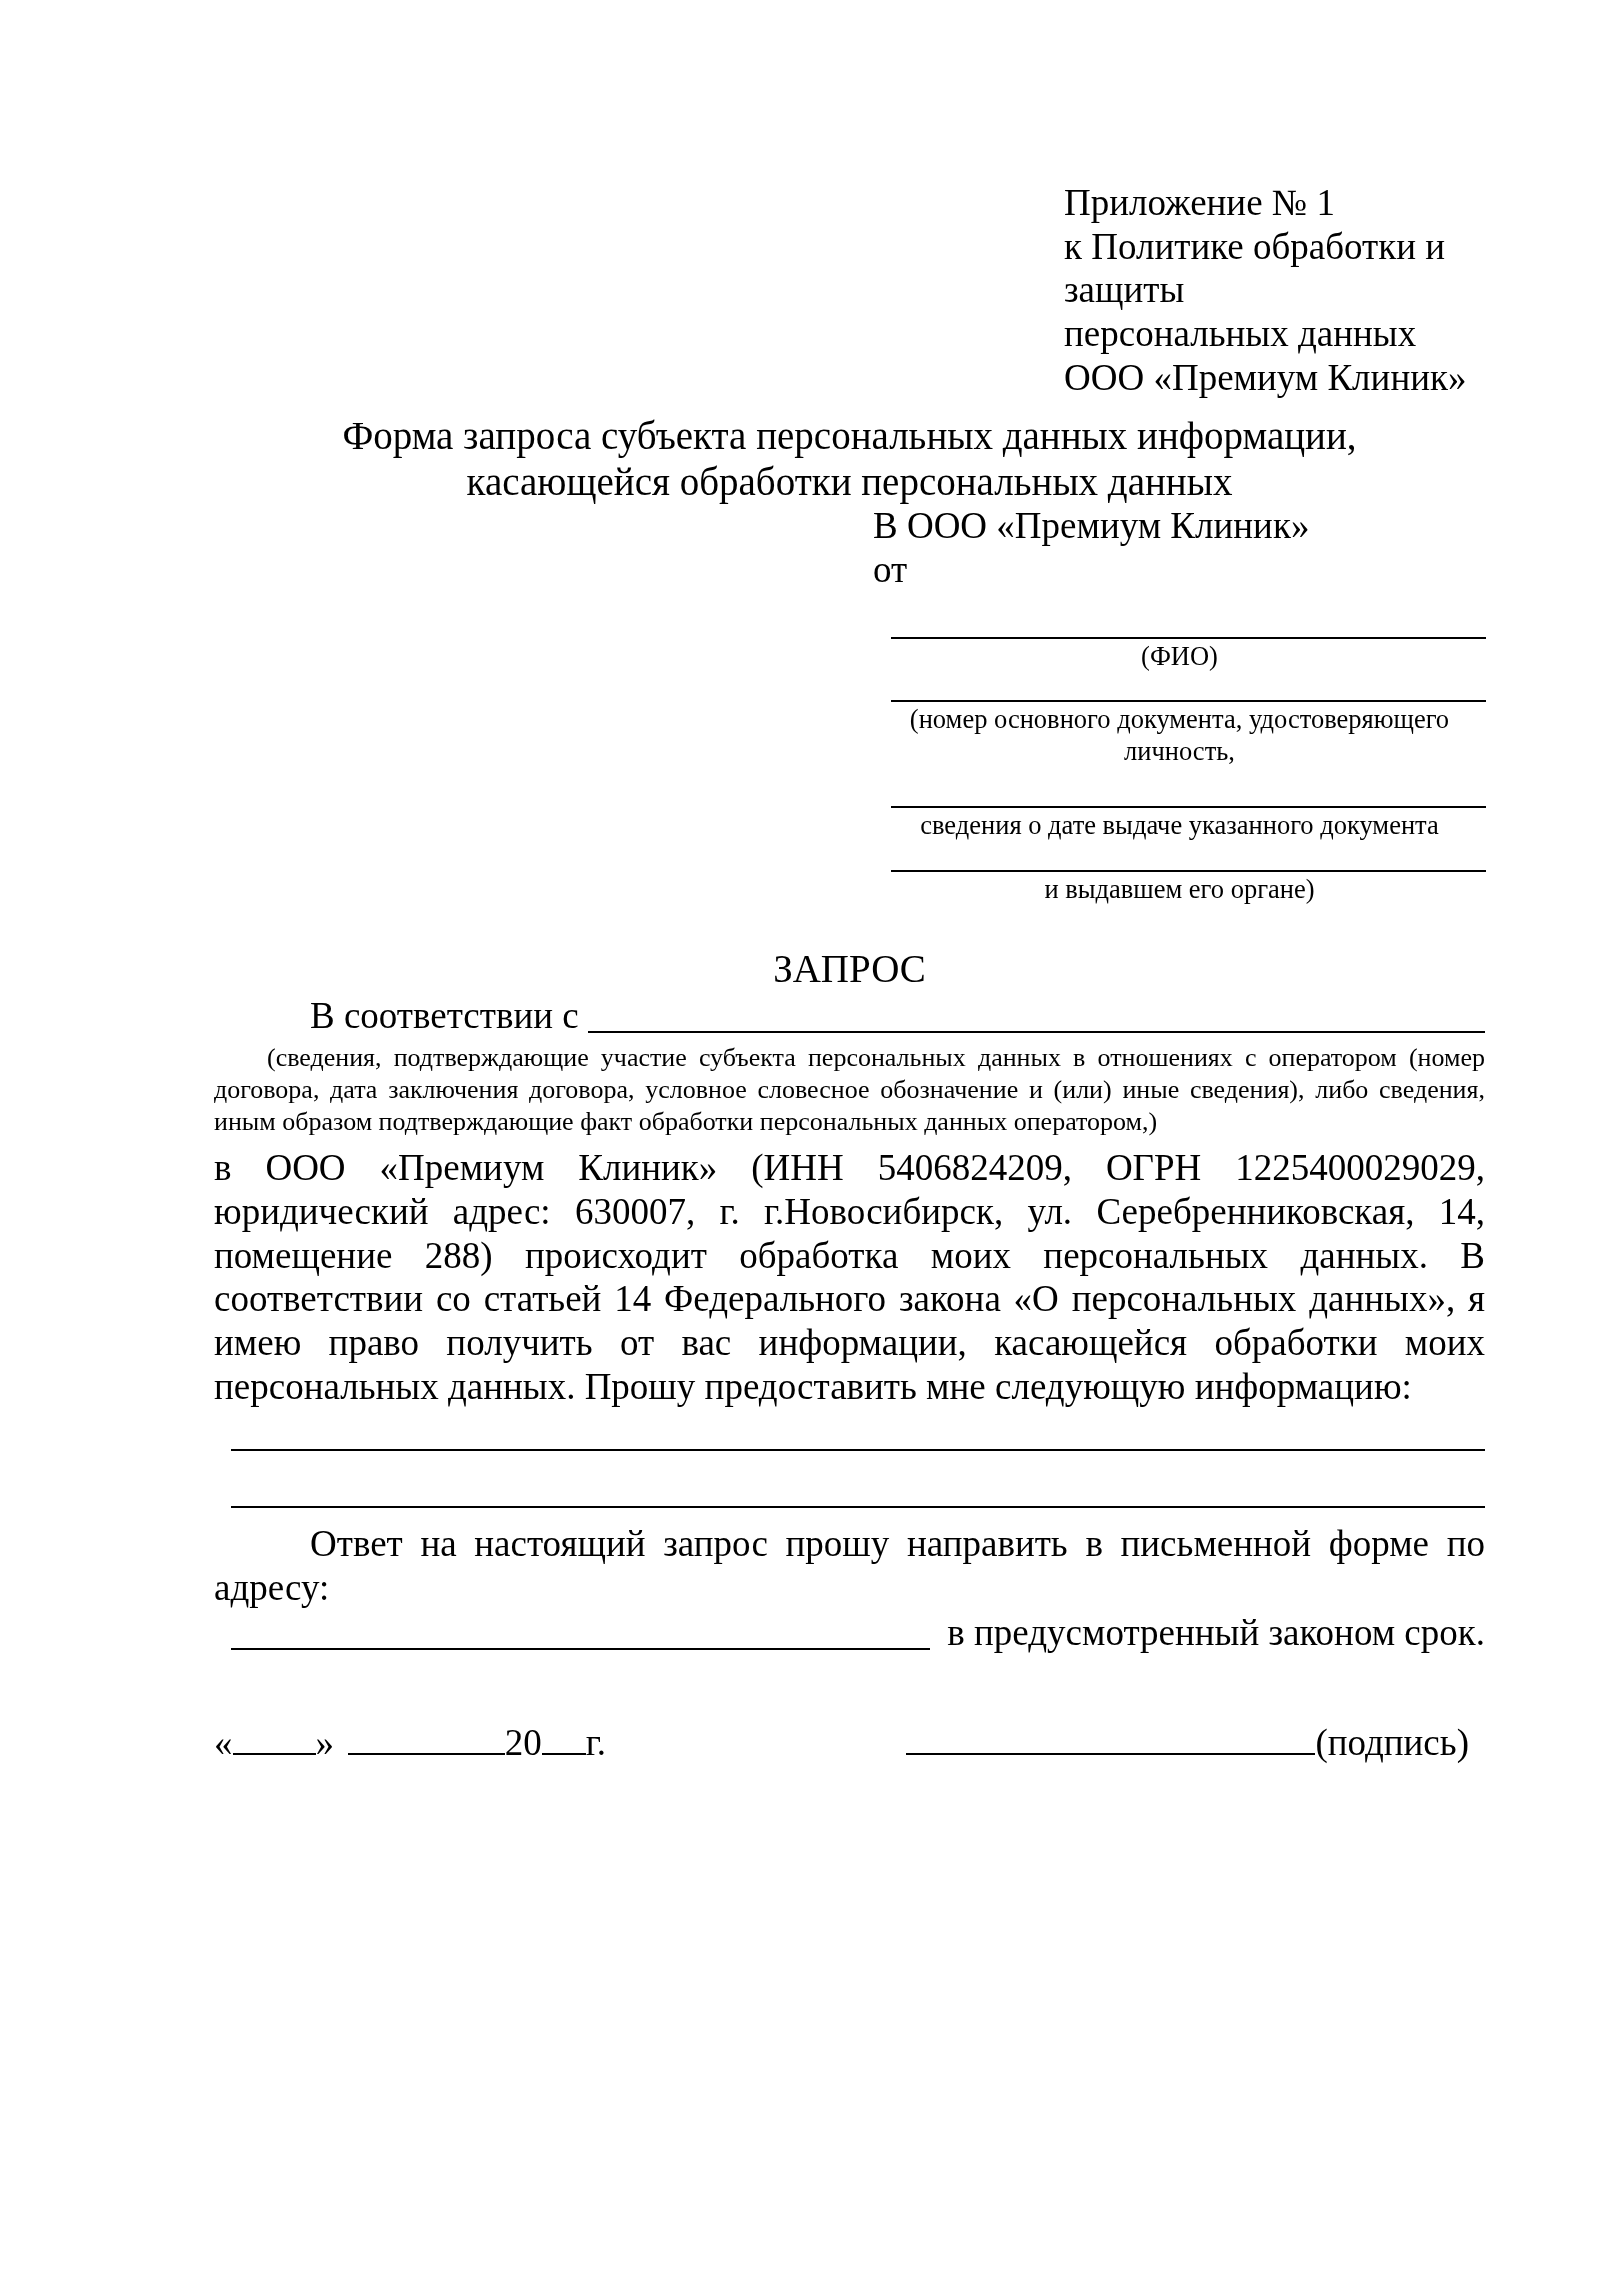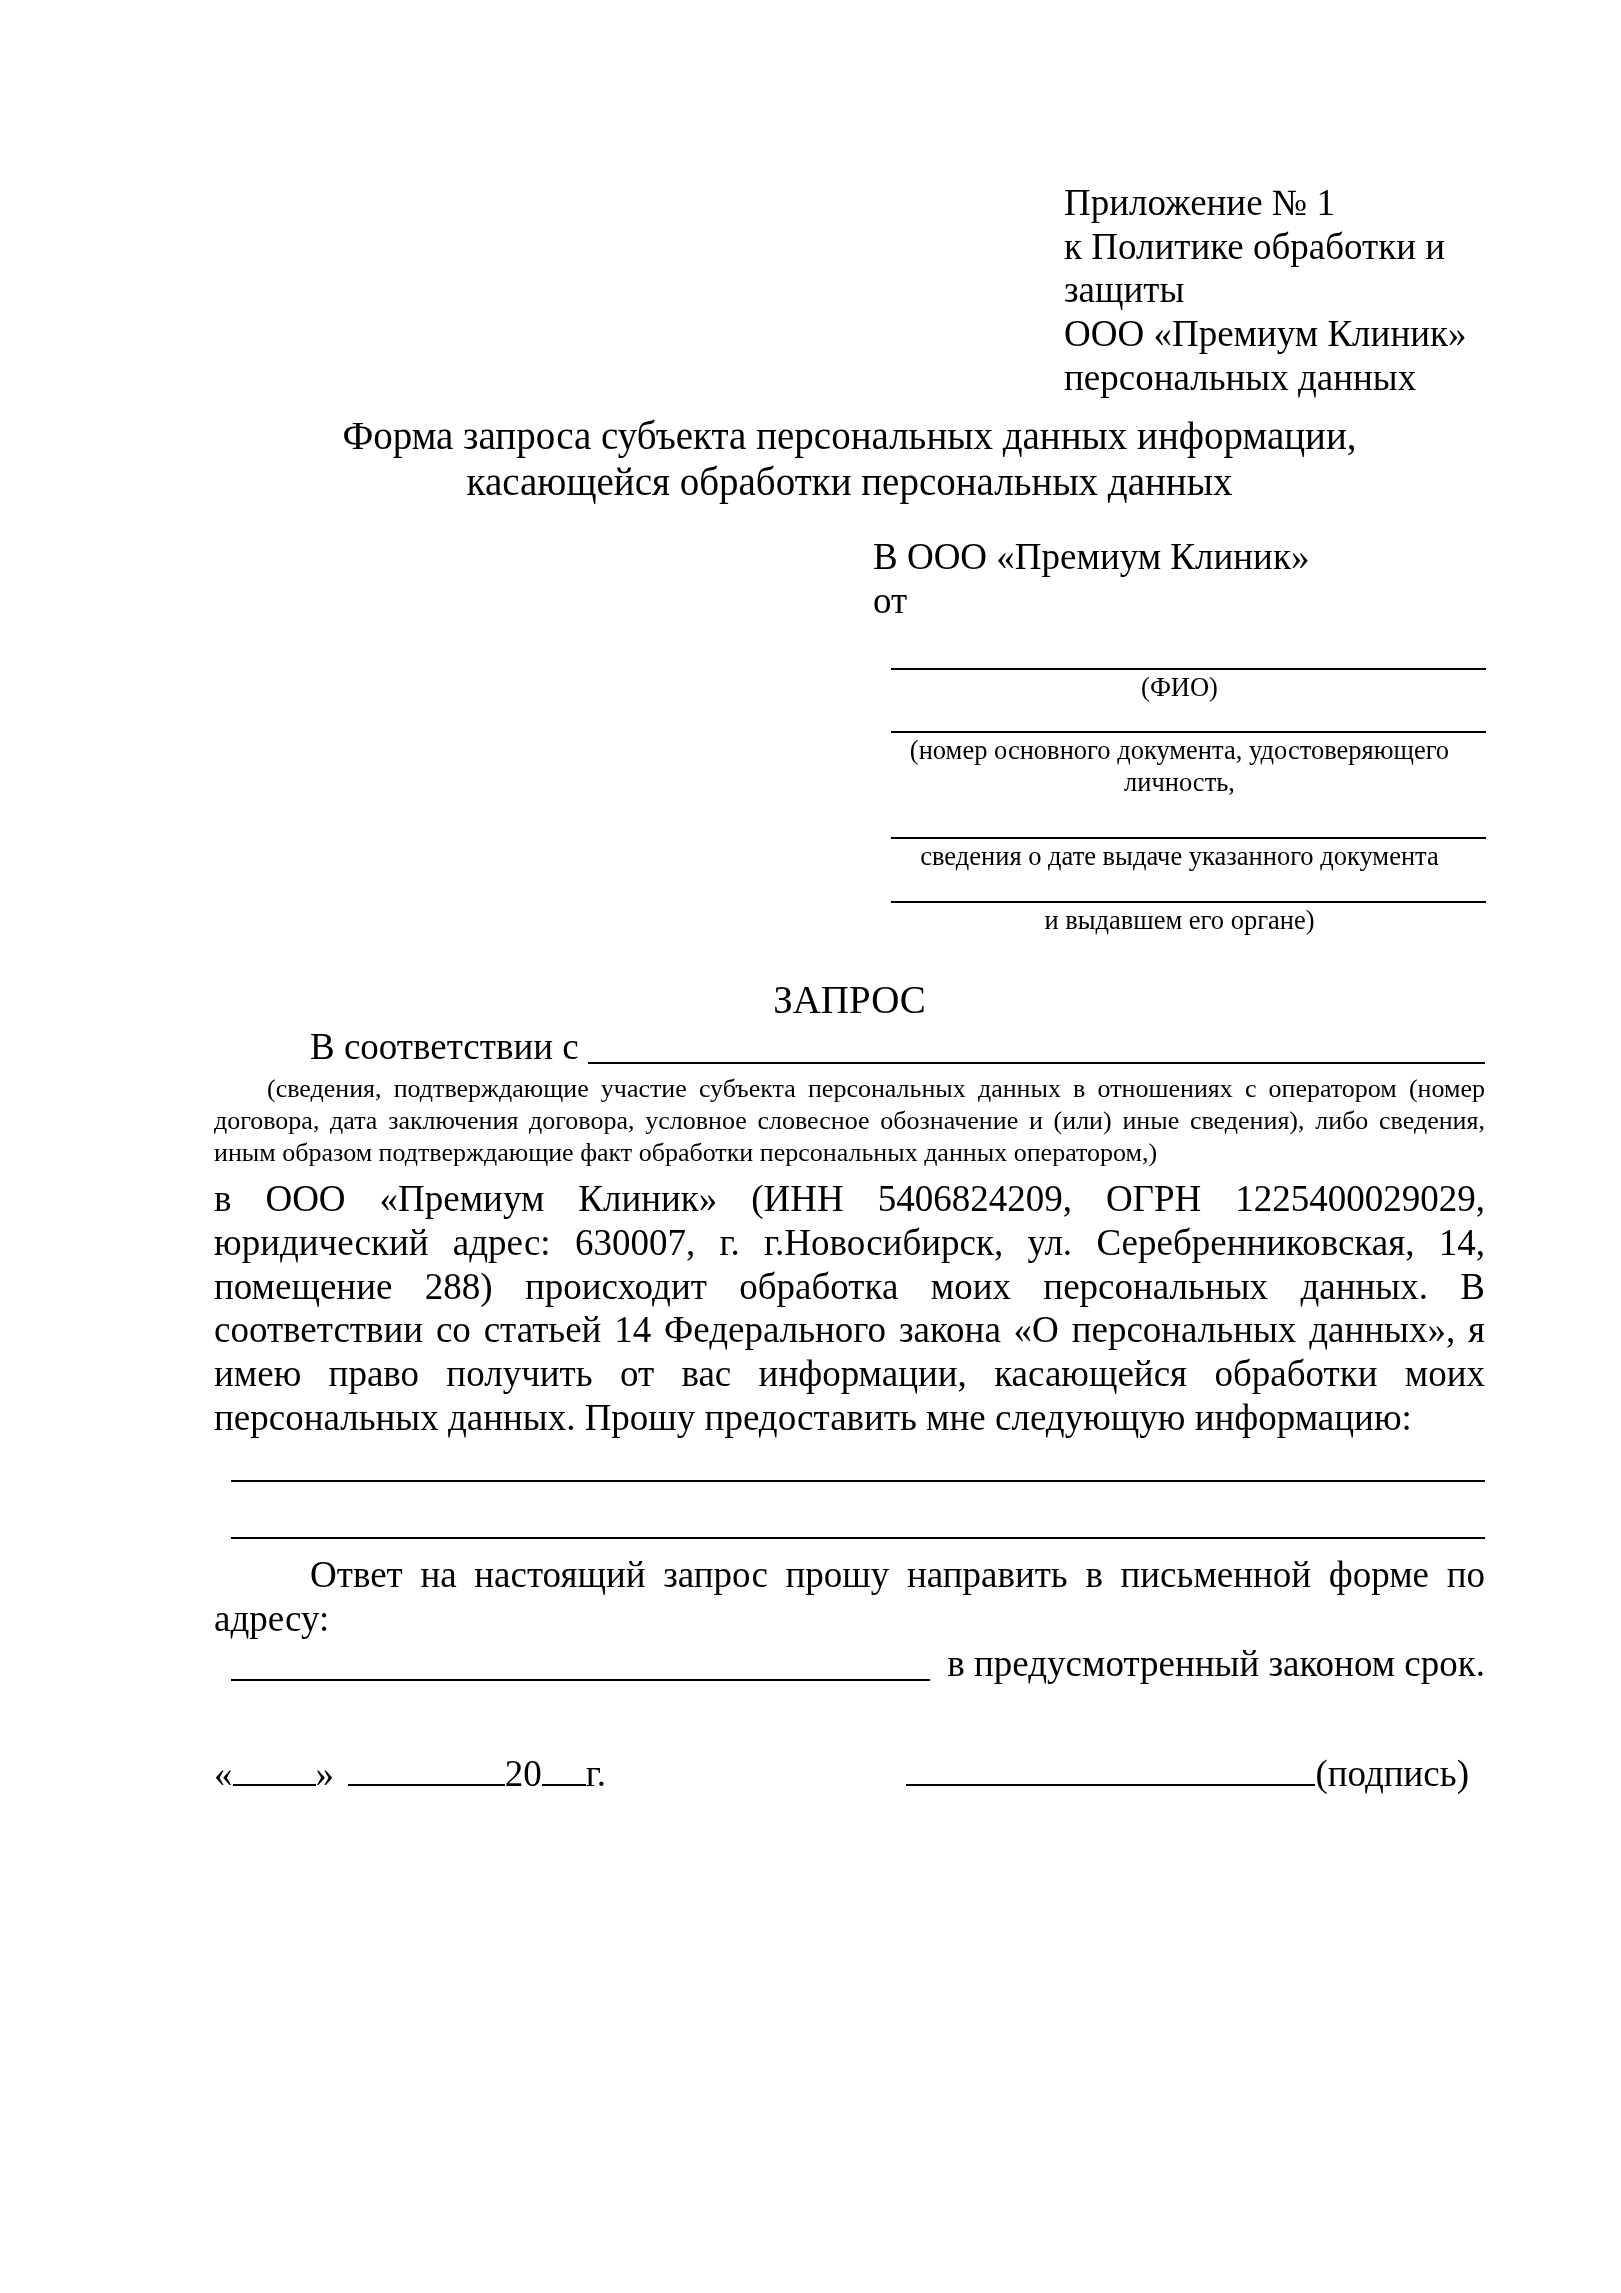--- a/index.html
+++ b/index.html
@@ -31,21 +31,20 @@
   .title {
     margin-top: 13.7px;
     text-align: center;
     font-weight: normal;
     font-size: 39px;
     line-height: 1.17;
   }
 
   
   .addr {
-    margin-top: 31px;
     margin-left: 659px;
     width: 613px;
   }
   .addr .blank {
     margin-left: 17.6px;
     border-bottom: 2.9px solid #000;
     height: 0;
   }
   .addr .blank.first { margin-top: 45px; }
   .addr .cap {
@@ -151,22 +150,22 @@
   .sig-date { white-space: nowrap; }
 </style>
 </head>
 <body>
 
 <div class="page">
 
   <div class="note">
     <div>Приложение № 1</div>
     <div>к Политике обработки и защиты</div>
+    <div>персональных данных</div>
     <div>ООО «Премиум Клиник»</div>
-    <div>персональных данных</div>
   </div>
 
   <div class="title">
     <div>Форма запроса субъекта персональных данных информации,</div>
     <div>касающейся обработки персональных данных</div>
   </div>
 
   <div class="addr">
     <div>В ООО «Премиум Клиник»</div>
     <div>от</div>

